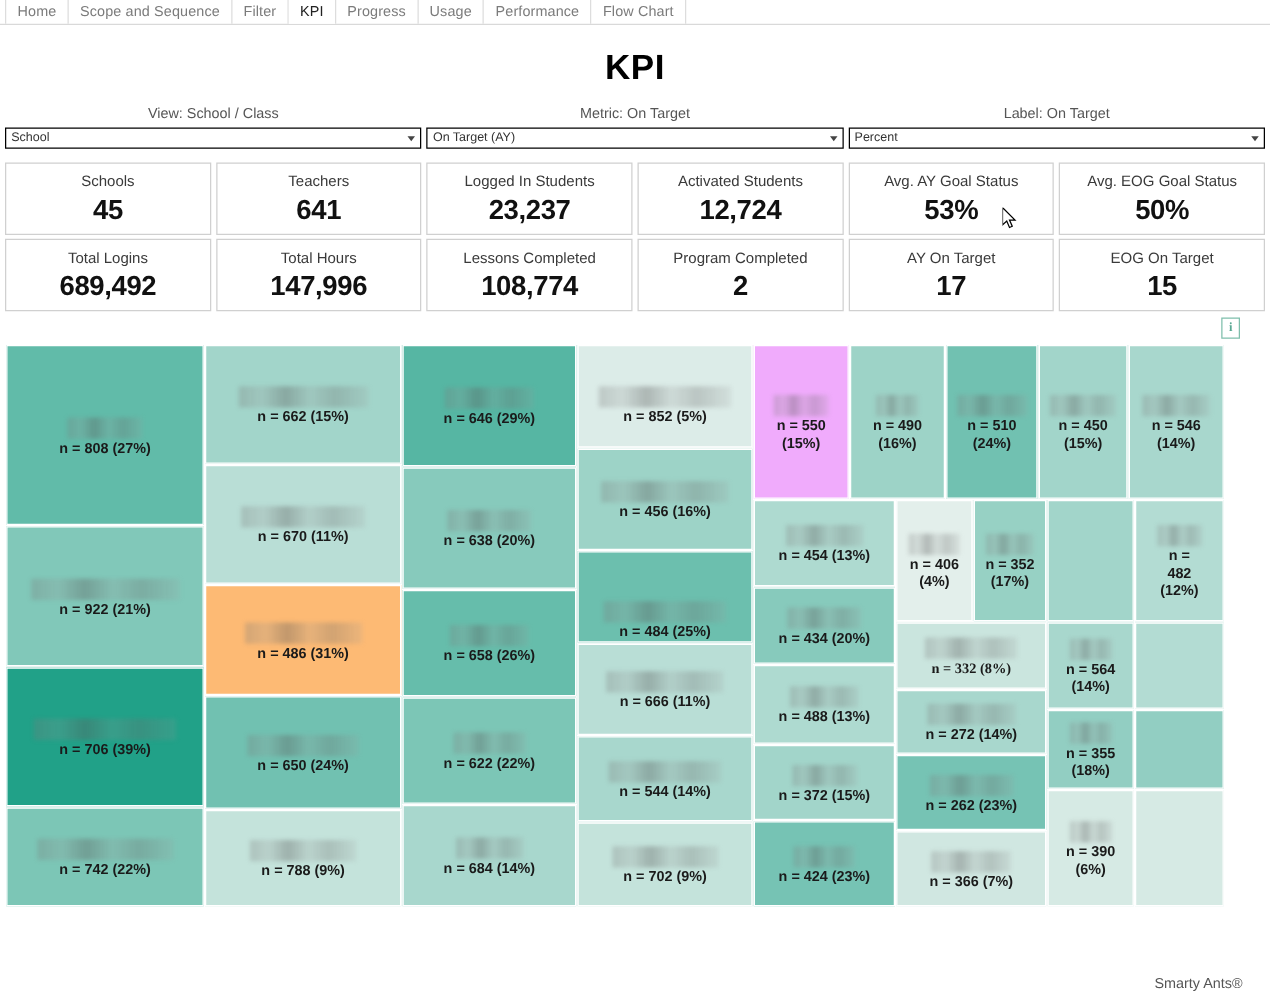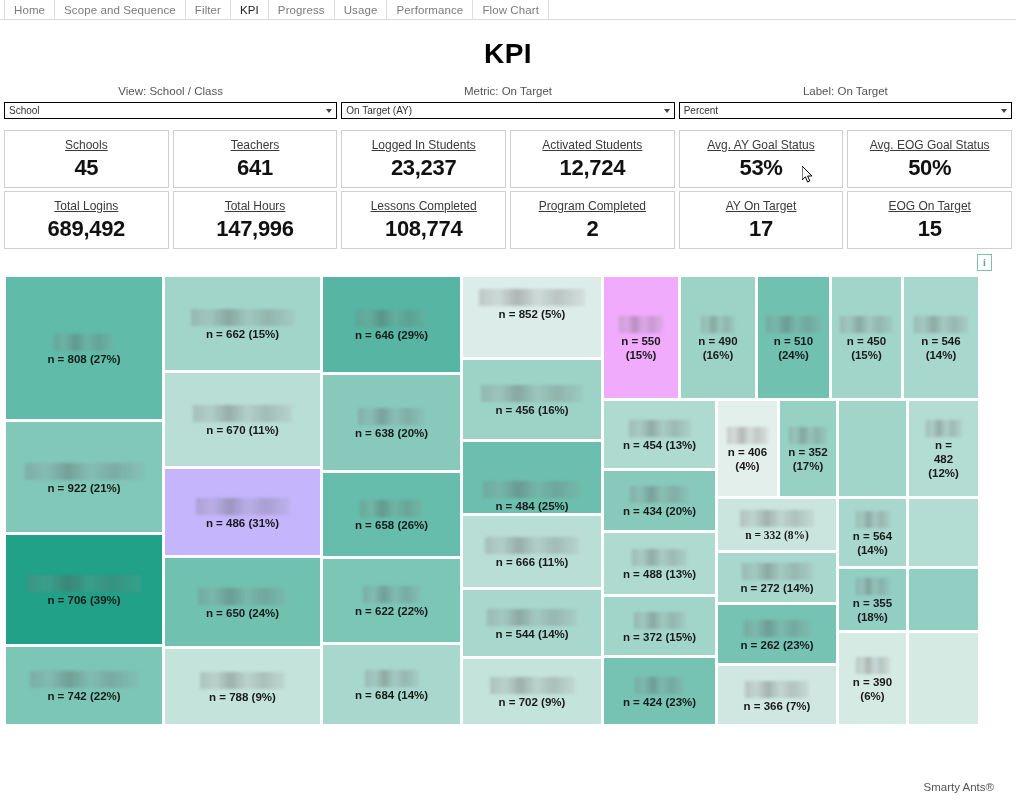--- a/index.html
+++ b/index.html
@@ -95,21 +95,20 @@
     flex-direction: column;
     align-items: center;
     justify-content: center;
     cursor: default;
   }
   .kpi-card .k-label {
     font-size: 12px;
     color: #3a3a3a;
     margin-bottom: 3px;
     white-space: nowrap;
-    text-decoration: underline;
   }
   .kpi-card .k-value {
     font-size: 22px;
     font-weight: bold;
     color: #111111;
     letter-spacing: -.3px;
   }
 
   
   .cursor {
@@ -325,21 +324,21 @@
         <div class="tm-redact" style="width: 104px;"></div>
         <div class="tm-label">n = 662 (15%)</div>
       </div>
     </div>
     <div class="tm-cell" style="left: 159px; top: 96px; width: 157px; height: 95px; background: rgb(185, 222, 214);">
       <div class="tm-inner" style="padding-top: 32px;">
         <div class="tm-redact" style="width: 99px;"></div>
         <div class="tm-label">n = 670 (11%)</div>
       </div>
     </div>
-    <div class="tm-cell" style="left: 159px; top: 192px; width: 157px; height: 88px; background: #c4b5fd;">
+    <div class="tm-cell" style="left: 159px; top: 192px; width: 157px; height: 88px; background: #fdba74;">
       <div class="tm-inner" style="padding-top: 29px;">
         <div class="tm-redact" style="width: 94px;"></div>
         <div class="tm-label">n = 486 (31%)</div>
       </div>
     </div>
     <div class="tm-cell" style="left: 159px; top: 281px; width: 157px; height: 90px; background: rgb(113, 193, 177);">
       <div class="tm-inner" style="padding-top: 30px;">
         <div class="tm-redact" style="width: 89px;"></div>
         <div class="tm-label">n = 650 (24%)</div>
       </div>
@@ -374,21 +373,21 @@
         <div class="tm-label">n = 622 (22%)</div>
       </div>
     </div>
     <div class="tm-cell" style="left: 317px; top: 368px; width: 139px; height: 81px; background: rgb(168, 215, 205);">
       <div class="tm-inner" style="padding-top: 25px;">
         <div class="tm-redact" style="width: 54px;"></div>
         <div class="tm-label">n = 684 (14%)</div>
       </div>
     </div>
     <div class="tm-cell" style="left: 457px; top: 0px; width: 140px; height: 82px; background: rgb(220, 236, 232);">
-      <div class="tm-inner" style="padding-top: 12px;">
+      <div class="tm-inner" style="padding-top: 32px;">
         <div class="tm-redact" style="width: 106px;"></div>
         <div class="tm-label">n = 852 (5%)</div>
       </div>
     </div>
     <div class="tm-cell" style="left: 457px; top: 83px; width: 140px; height: 81px; background: rgb(157, 211, 199);">
       <div class="tm-inner" style="padding-top: 25px;">
         <div class="tm-redact" style="width: 102px;"></div>
         <div class="tm-label">n = 456 (16%)</div>
       </div>
     </div>

